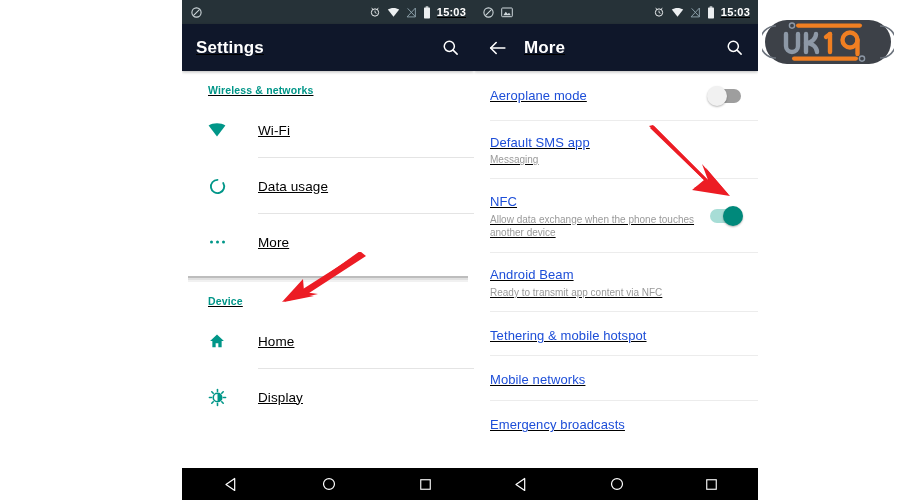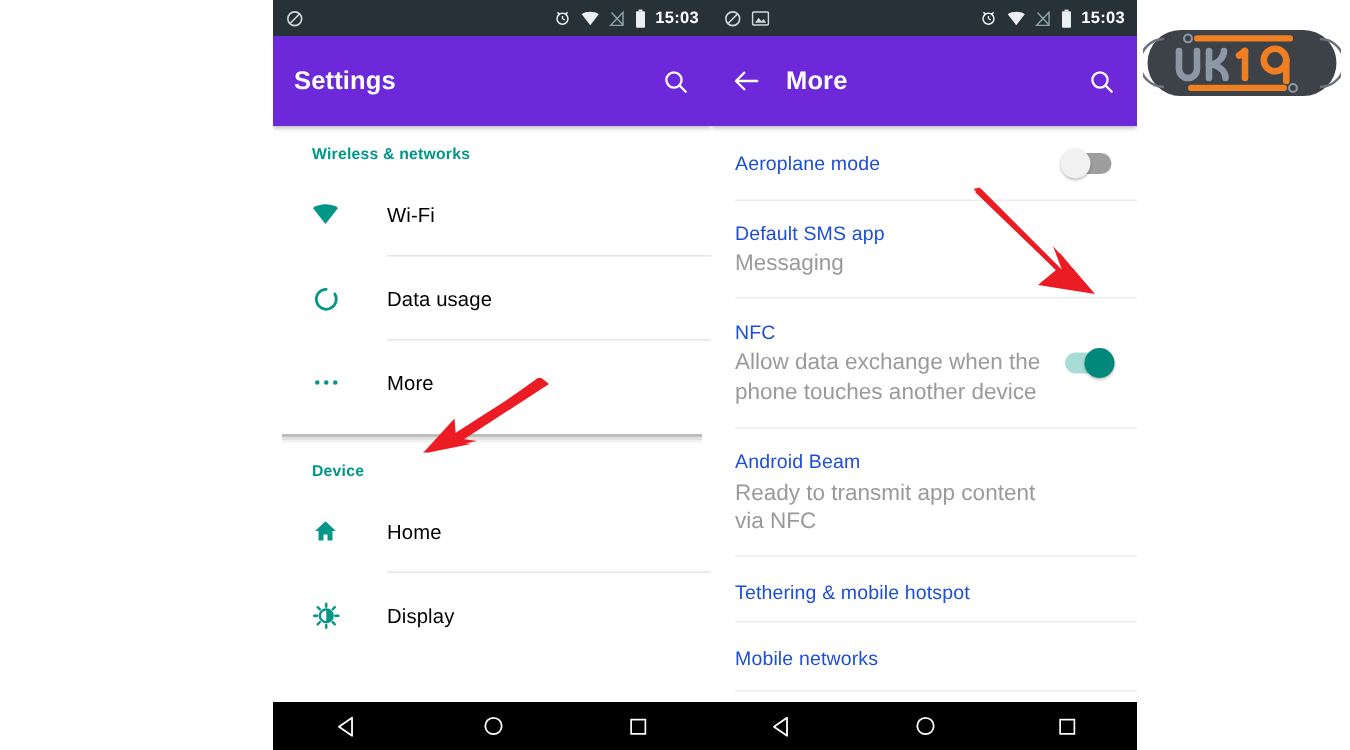--- a/index.html
+++ b/index.html
@@ -23,20 +23,21 @@
     background: #ffffff;
   }
 
   
   .phone {
     position: absolute;
     top: 0;
     height: 500px;
     background: #ffffff;
     overflow: hidden;
+    text-decoration: underline;
   }
   #phone-left  { left: 182px; width: 292px; }
   #phone-right { left: 474px; width: 284px; }
 
   
   .statusbar {
     height: 24px;
     background: #263238;
     display: flex;
     align-items: center;
@@ -54,22 +55,22 @@
     color: #ffffff;
     font-size: 11px;
     font-weight: bold;
     letter-spacing: .2px;
     line-height: 1;
   }
   .sb-ico { display: block; }
 
   
   .appbar {
-    height: 60px;
-    background: #6d28d9;
+    height: 47px;
+    background: #0f172a;
     display: flex;
     align-items: center;
     padding: 0 14px;
     box-sizing: border-box;
     box-shadow: 0 1px 3px rgba(0,0,0,.28);
     position: relative;
     z-index: 3;
     justify-content: space-between;
   }
   .appbar .back { margin-right: 16px; display: block; cursor: pointer; }
@@ -148,21 +149,21 @@
     min-height: 44px;
   }
   .rrow .rtitle {
     color: #1d4ed8;
     font-size: 13px;
     letter-spacing: .1px;
     line-height: 1.35;
   }
   .rrow .rsub {
     color: #9a9a9a;
-    font-size: 15px;
+    font-size: 10px;
     line-height: 1.32;
     margin-top: 2px;
     max-width: 205px;
   }
   .rrow .rule {
     position: absolute;
     left: 16px;
     right: 0;
     bottom: 0;
     height: 1px;

